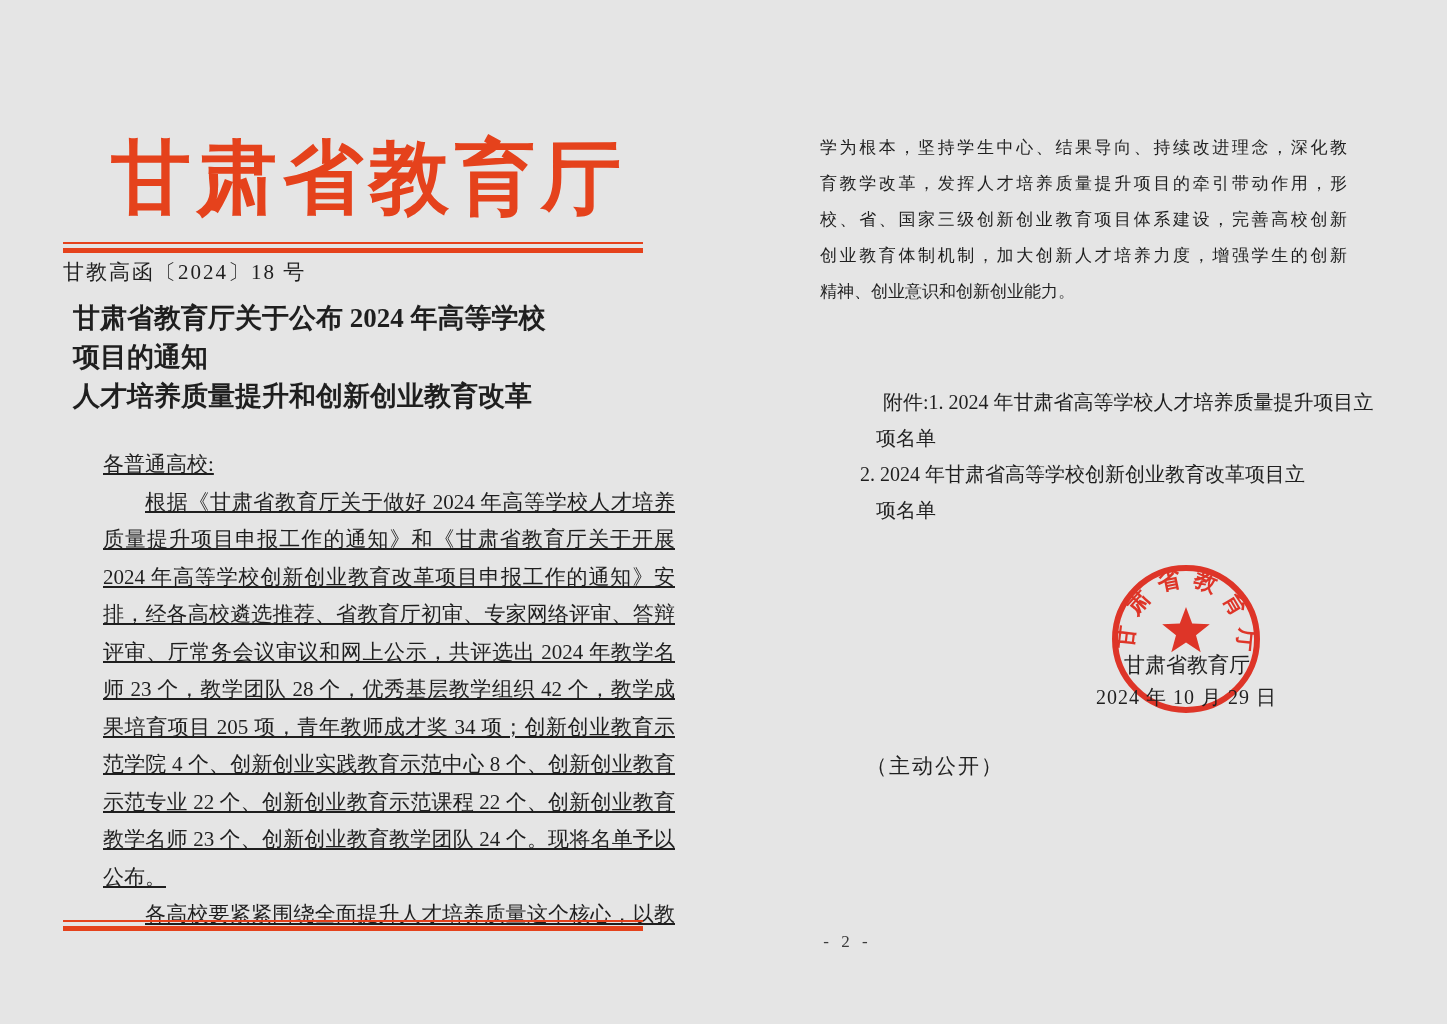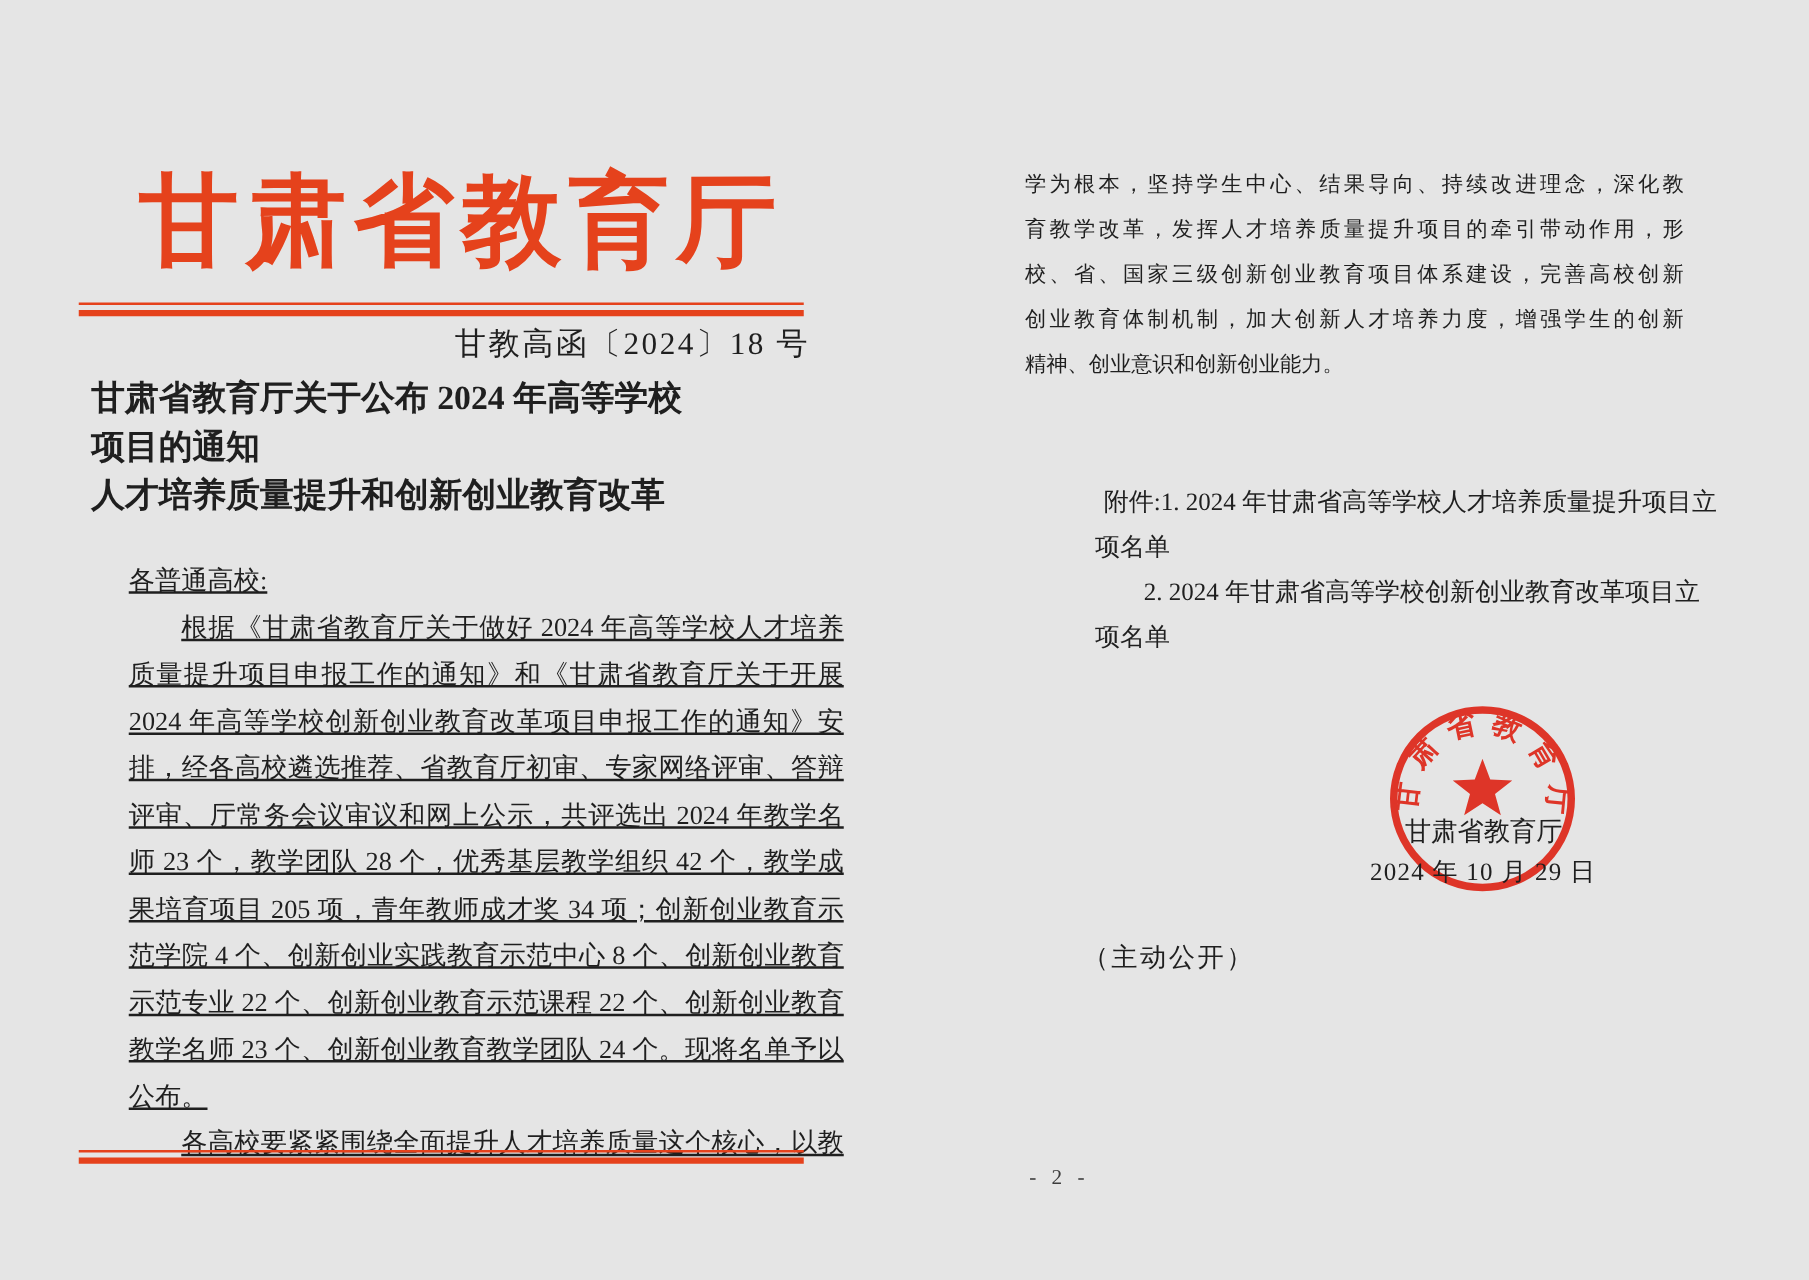--- a/index.html
+++ b/index.html
@@ -18,22 +18,22 @@
     font-size:80px; line-height:104px; font-weight:bold;
     color:var(--accent,#e5421c); letter-spacing:6px; white-space:nowrap;
   }
   .rule { background:var(--accent,#e5421c); }
   #rule-top-thin    { left:63px; top:242px; width:580px; height:2px; }
   #rule-top-thick   { left:63px; top:248px; width:580px; height:5px; }
   #rule-bottom-thin { left:63px; top:920px; width:580px; height:2px; }
   #rule-bottom-thick{ left:63px; top:926px; width:580px; height:5px; }
 
   #doc-number {
-    left:63px; top:258px; width:585px; text-align:right;
-    font-size:25px; letter-spacing:2px;
+    left:63px; top:258px; width:585px; 
+    font-size:21px; letter-spacing:2px;
   }
   #notice-title {
     left:73px; top:299px; width:580px; text-align:left;
     font-size:27px; line-height:39px; font-weight:bold;
   }
   #left-body {
     left:103px; top:446px; width:572px;
     font-size:21px; line-height:37.5px;text-decoration:underline;
   }
   #right-body {
@@ -43,21 +43,21 @@
   .line { white-space:nowrap; }
   .line.fill { text-align:justify; text-align-last:justify; white-space:normal; }
   .line.indent { text-indent:2em; }
 
   
   #attachments {
     left:820px; top:384px; width:530px;
     font-size:20px; line-height:36px;
   }
   #attachments .att-1    { margin-left:63px; }
-  #attachments .att-2    { margin-left:95px; }
+  #attachments .att-2    { margin-left:40px; }
   #attachments .att-cont { margin-left:56px; }
 
   #seal-svg { left:1101px; top:554px; width:170px; height:170px; opacity:.92; }
   #seal-svg .seal-stroke { fill:none; stroke:var(--seal,#de2719); stroke-width:6px; }
   #seal-svg .seal-fill   { fill:var(--seal,#de2719); }
   #seal-svg text {
     font-size:23px; font-weight:bold; letter-spacing:10px;
     fill:var(--seal,#de2719);
     font-family:"Liberation Serif","DejaVu Serif",serif;
   }

